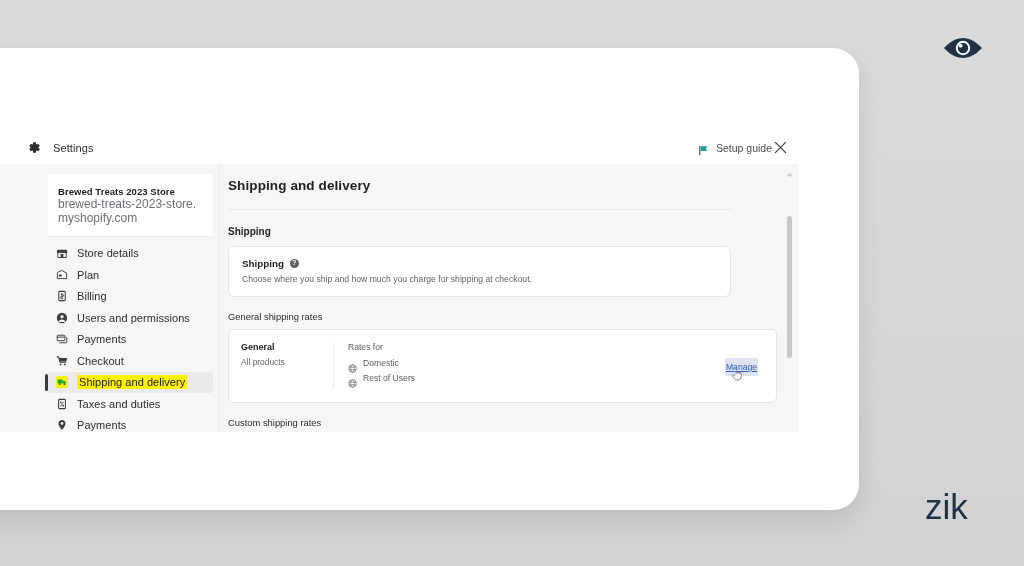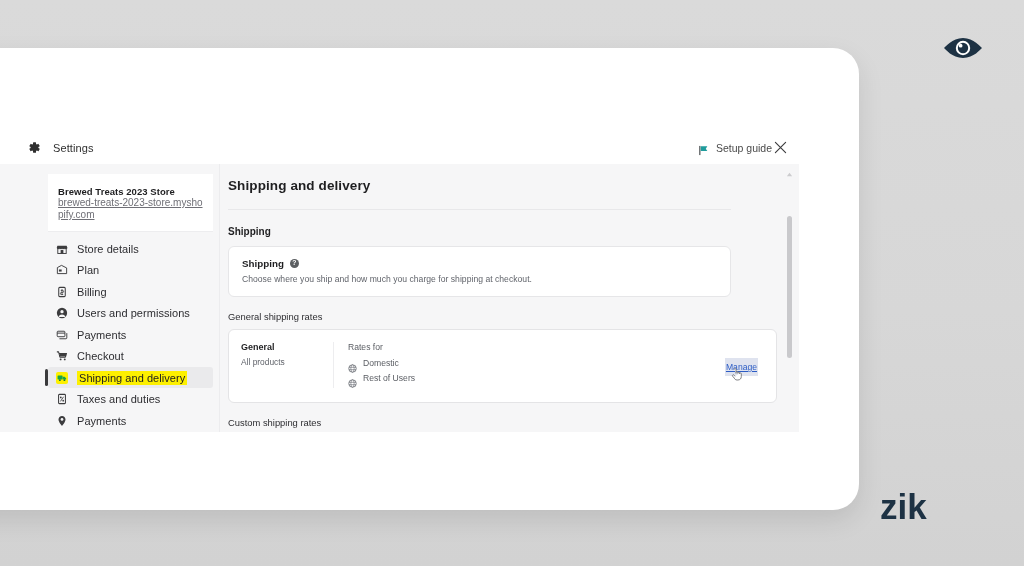--- a/index.html
+++ b/index.html
@@ -18,23 +18,23 @@
     background: linear-gradient(180deg,#dadada 0%, #d7d7d7 55%, #d2d2d2 100%);
   }
 
   
   .eye-mark {
     position: absolute; left: 941px; top: 33px;
     width: 44px; height: 30px;
     display: flex; align-items: center; justify-content: center;
   }
   .zik-mark {
-    position: absolute; left: 880px; top: 487px;
+    position: absolute; left: 925px; top: 487px;
     font-size: 35px; letter-spacing: 0px;
-    color: #1d3244; font-weight: 700;
+    color: #1d3244; font-weight: 400;
     font-family: "Liberation Sans", sans-serif;
   }
 
   
   .browser-card {
     position: absolute;
     left: -40px; top: 48px;
     width: 899px; height: 462px;
     background: #ffffff;
     border-radius: 0 26px 26px 0;
@@ -89,22 +89,22 @@
     background: #ffffff;
     margin: 0 6px 0 66px;
     padding: 12px 10px 10px 10px;
     border-bottom: 1px solid #ededef;
   }
   .store-name {
     font-size: 9.5px; font-weight: 700; color: #1f1f21;
     letter-spacing: .05px; 
   }
   .store-url {
-    font-size: 10px; color: #6f6f76;
-    text-decoration: underline; display:block;
+    font-size: 12px; color: #6f6f76;
+    display:block;
     word-break: break-all; line-height: 1.2;
   }
 
   .nav-list { margin: 6px 6px 0 66px; }
   .nav-item {
     position: relative;
     display: flex; align-items: center; gap: 9px;
     height: 21px;
     padding-left: 8px;
     margin-bottom: 0px;

